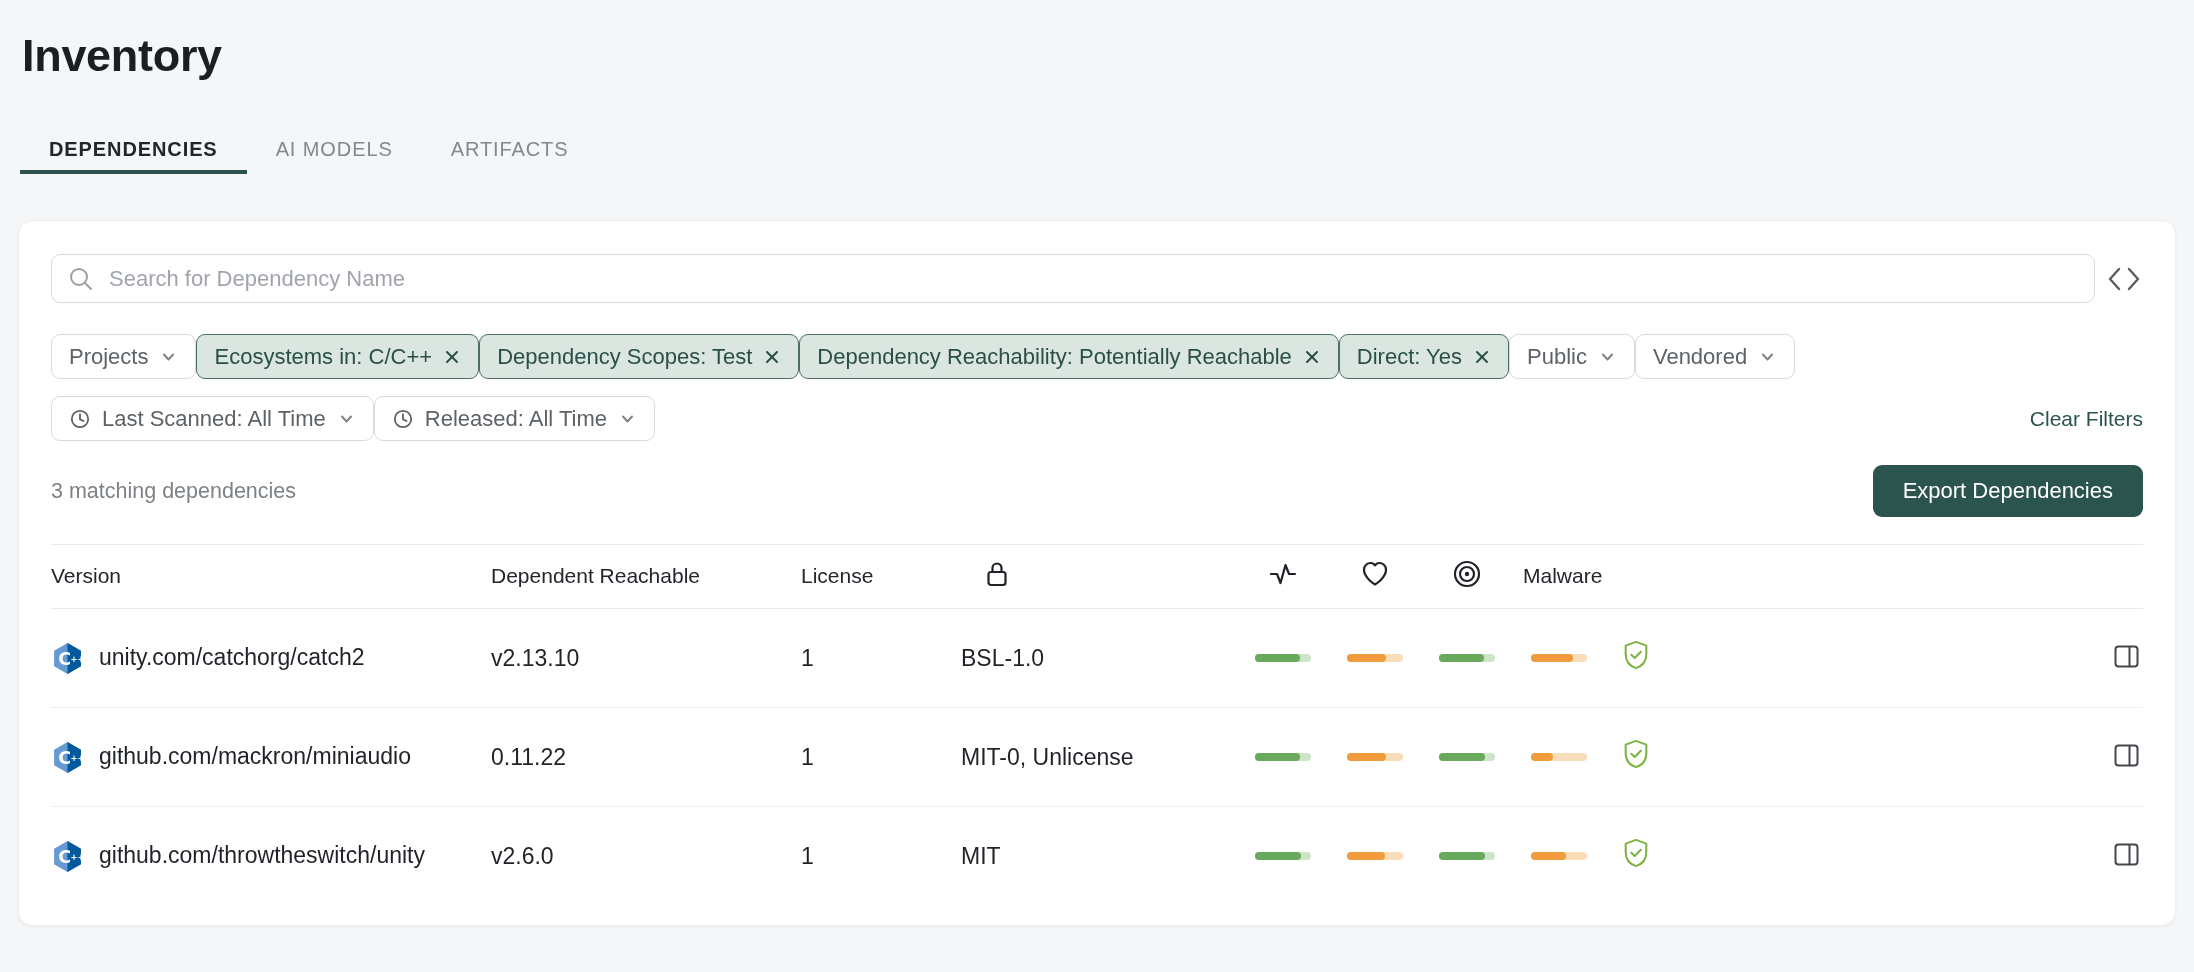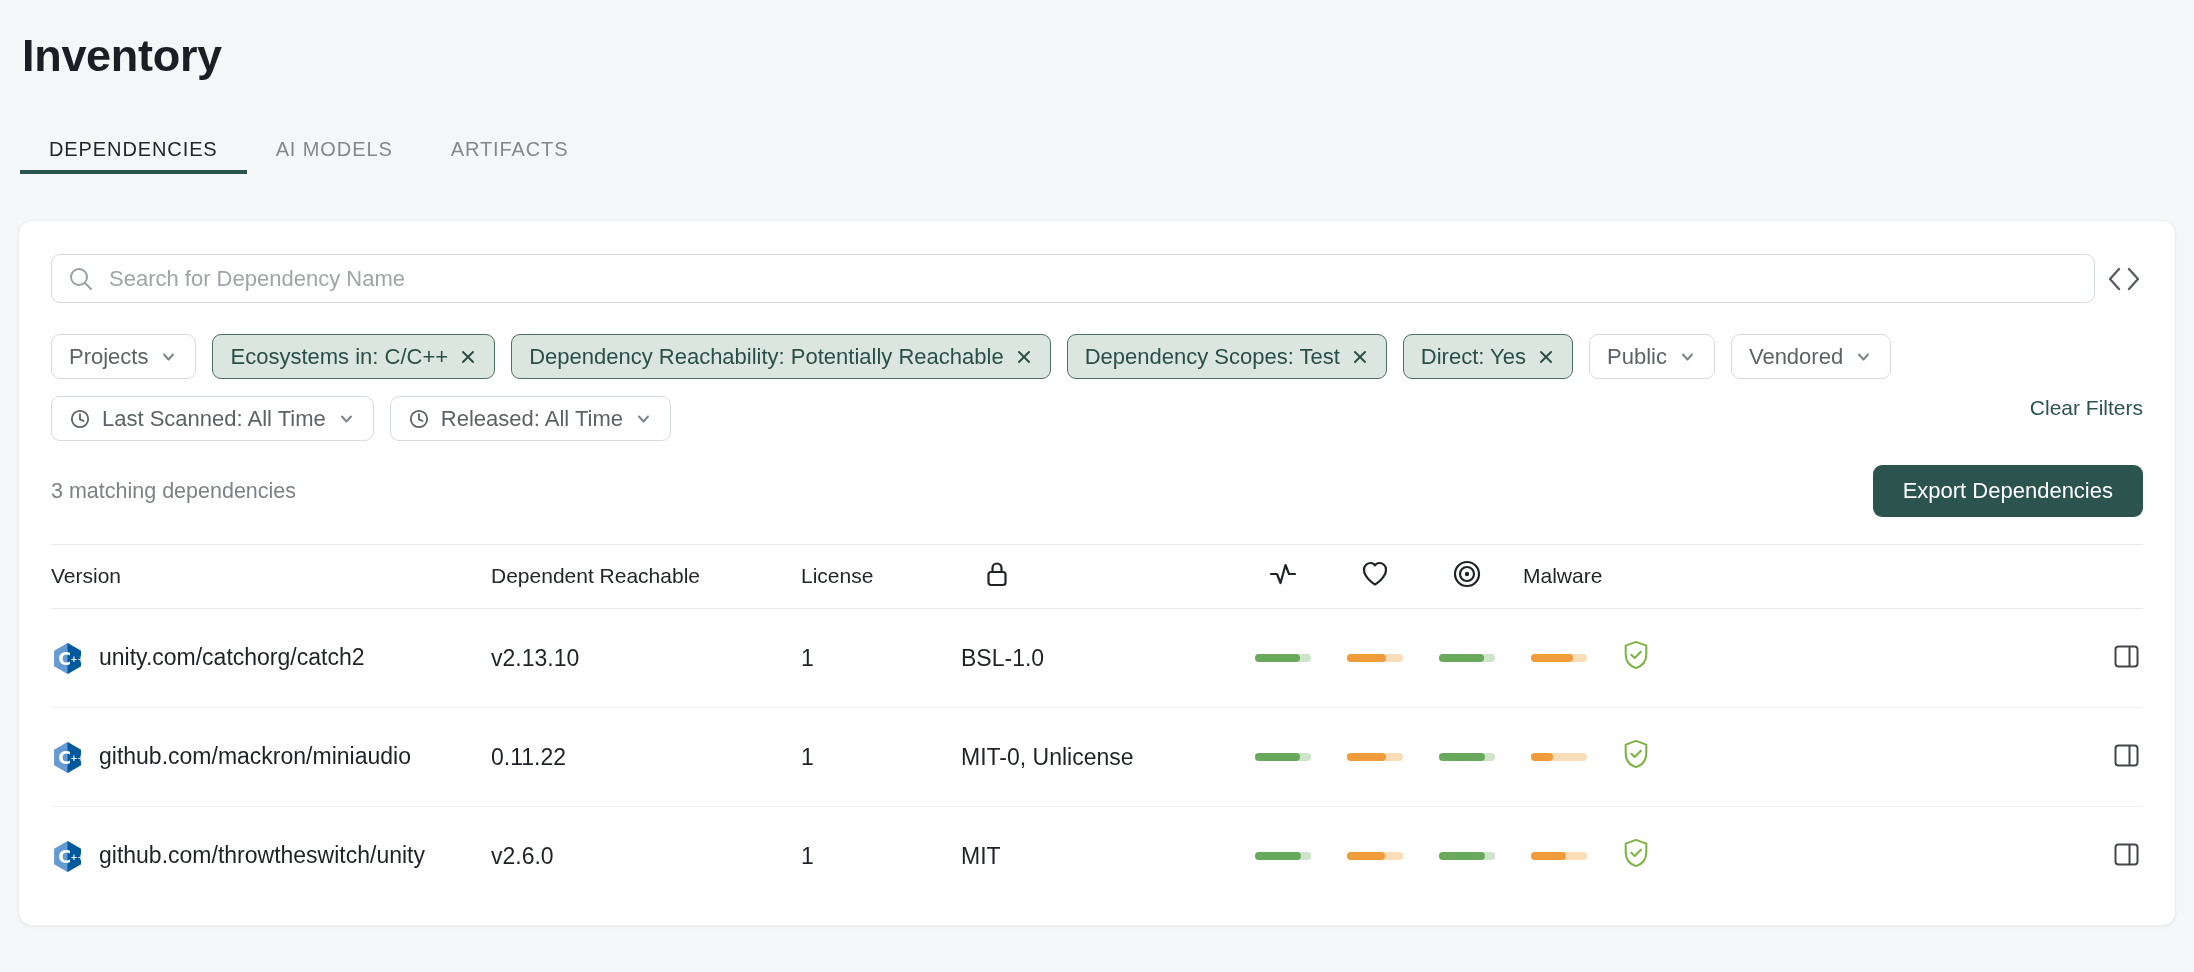--- a/index.html
+++ b/index.html
@@ -15,33 +15,33 @@
   }
   *{box-sizing:border-box}
   body{margin:0;font-family:"Liberation Sans",sans-serif;background:#f5f6f8}
   .screen{width:2194px;height:972px;position:relative;background:#f5f6f8;overflow:hidden}
 
   .page-title{margin:0;padding:30px 0 0 22px;font-size:45px;font-weight:600;color:#1b1f24;letter-spacing:-.3px}
 
   .tabs{display:flex;margin:46px 0 0 20px}
   .tab{padding:0 29px;height:46px;display:flex;align-items:center;font-size:20px;font-weight:500;
        letter-spacing:.9px;color:#83888d;border-bottom:4px solid transparent;cursor:pointer;white-space:nowrap}
-  .tab.active{color:#22262a;font-weight:400;border-bottom-color:var(--accent-teal)}
+  .tab.active{color:#22262a;font-weight:700;border-bottom-color:var(--accent-teal)}
 
   .card{margin:46px 18px 0;height:706px;background:#fff;border:1px solid #eceef1;border-radius:14px;
         padding:33px 32px 0;box-shadow:0 1px 3px rgba(20,30,40,.05)}
 
   .search-row{display:flex;align-items:center}
   .search-box{width:2050px;height:49px;border:1px solid #d8dbde;border-radius:9px;display:flex;
               align-items:center;gap:13px;padding:0 15px;background:#fff}
   .search-box input{border:none;outline:none;flex:1;font-size:22px;color:#7f1d1d;font-family:inherit;background:transparent}
   .search-box input::placeholder{color:#a0a5ab}
   .code-btn{margin-left:10px;background:none;border:none;padding:2px;color:#5a5f64;cursor:pointer;display:flex}
 
-  .chips-row{display:flex;align-items:flex-start;gap:16px;margin-top:31px}
+  .chips-row{display:flex;align-items:center;gap:0;margin-top:31px}
   .chips-row.second{margin-top:17px}
   .chip{height:45px;display:inline-flex;align-items:center;gap:11px;padding:0 17px;border-radius:9px;
         font-size:22px;white-space:nowrap;cursor:pointer}
   .chip.dropdown{background:#fff;border:1px solid #d8dbde;color:#5d6267}
   .chip.applied{background:var(--chip-active-bg);border:1px solid var(--chip-active-border);color:var(--chip-active-text)}
   .chev,.x-btn,.clock{display:flex;align-items:center}
   .chev{color:#7f848a}
   .chip.applied .x-btn{color:var(--chip-active-text)}
   .clock{color:#5d6267}
   .clear-filters{margin-left:auto;color:var(--accent-teal);font-size:21px;font-weight:500;cursor:pointer}
@@ -122,30 +122,30 @@
       <div class="chip applied">
         <span>Ecosystems in: C/C++</span>
         <span class="x-btn">
             <svg width="18" height="18" viewBox="0 0 18 18" fill="none">
               <line x1="4" y1="4" x2="14" y2="14" stroke="currentColor" stroke-width="2" stroke-linecap="round"></line>
               <line x1="14" y1="4" x2="4" y2="14" stroke="currentColor" stroke-width="2" stroke-linecap="round"></line>
             </svg>
           </span>
       </div>
       <div class="chip applied">
-        <span>Dependency Reachability: Potentially Reachable</span>
+        <span>Dependency Scopes: Test</span>
         <span class="x-btn">
             <svg width="18" height="18" viewBox="0 0 18 18" fill="none">
               <line x1="4" y1="4" x2="14" y2="14" stroke="currentColor" stroke-width="2" stroke-linecap="round"></line>
               <line x1="14" y1="4" x2="4" y2="14" stroke="currentColor" stroke-width="2" stroke-linecap="round"></line>
             </svg>
           </span>
       </div>
       <div class="chip applied">
-        <span>Dependency Scopes: Test</span>
+        <span>Dependency Reachability: Potentially Reachable</span>
         <span class="x-btn">
             <svg width="18" height="18" viewBox="0 0 18 18" fill="none">
               <line x1="4" y1="4" x2="14" y2="14" stroke="currentColor" stroke-width="2" stroke-linecap="round"></line>
               <line x1="14" y1="4" x2="4" y2="14" stroke="currentColor" stroke-width="2" stroke-linecap="round"></line>
             </svg>
           </span>
       </div>
       <div class="chip applied">
         <span>Direct: Yes</span>
         <span class="x-btn">

